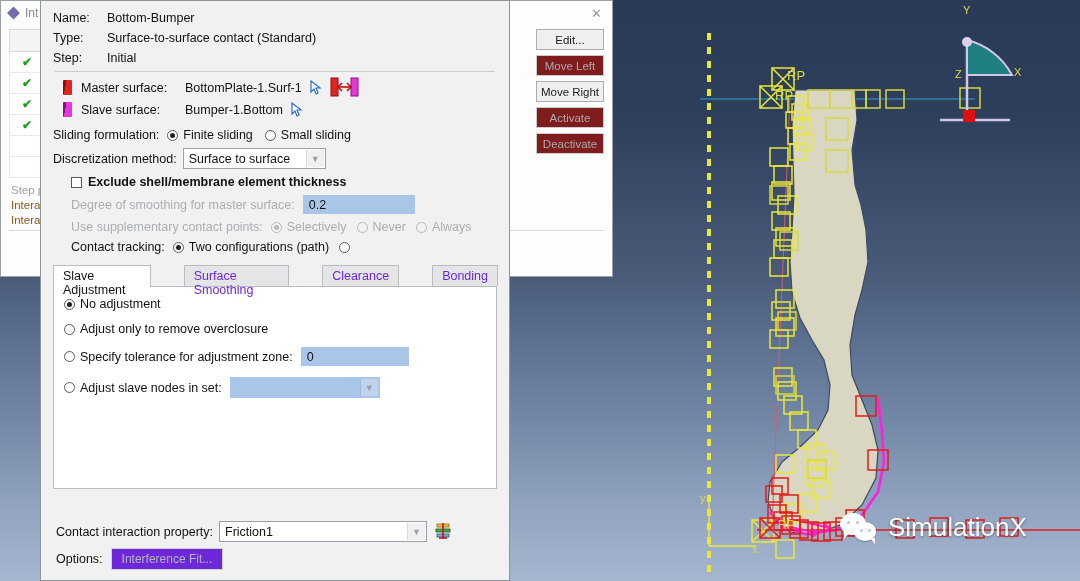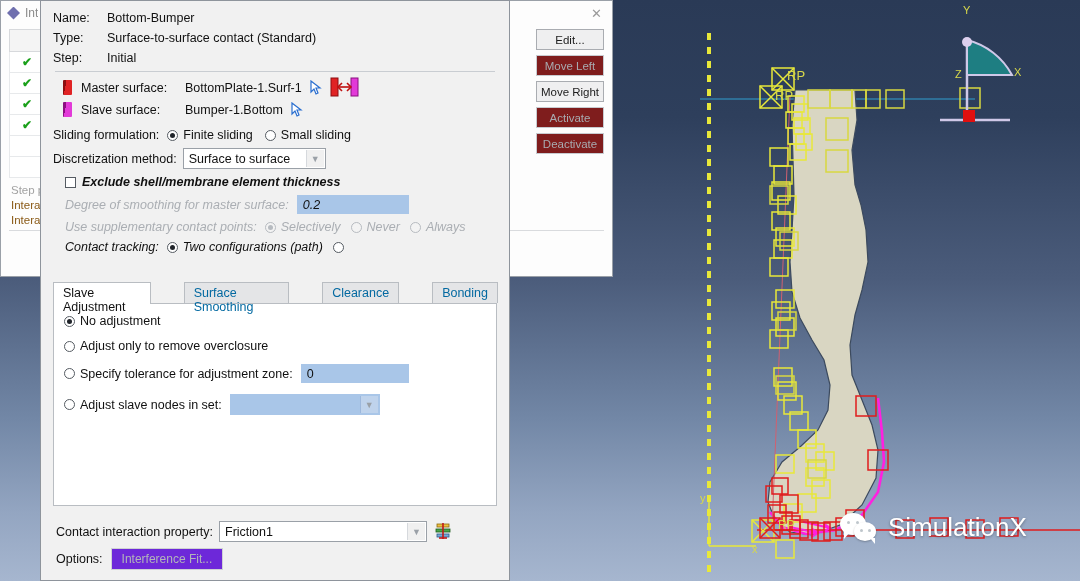--- a/index.html
+++ b/index.html
@@ -110,26 +110,26 @@
   }
   .sel .arrow{
     position:absolute;right:1px;top:1px;bottom:1px;width:17px;background:#f0f0f0;
     border-left:1px solid #d6d9dd;display:flex;align-items:center;justify-content:center;color:#9aa0a7;font-size:9px;
   }
   .txtin{
     height:19px;background:#a9c6e8;border:1px solid #a9c6e8;box-sizing:border-box;
     display:flex;align-items:center;padding:0 5px;font-size:12.5px;color:#111;
   }
   .dim{color:#aaaeb3;}
-  .indent{margin-left:12px;font-style:italic;}
+  .indent{margin-left:18px;}
   
-  .tabstrip{display:flex;margin:27px 12px 0 12px;border-bottom:1px solid #b9bdc2;height:22px;align-items:flex-end;gap:34px;}
+  .tabstrip{display:flex;margin:10px 12px 0 12px;border-bottom:1px solid #b9bdc2;height:22px;align-items:flex-end;gap:34px;}
   .tab{
     padding:3px 9px 3px 9px;font-size:12.5px;border:1px solid #b9bdc2;border-bottom:none;
-    background:#e4e5e7;color:#0369a1;margin-right:-1px;box-sizing:border-box;height:21px;
+    background:#e4e5e7;color:#6d28d9;margin-right:-1px;box-sizing:border-box;height:21px;
   }
   .tab.active{background:#fff;color:#111;height:22px;position:relative;top:1px;}
   .tabpanel{
     margin:0 12px;background:#fff;border:1px solid #b9bdc2;border-top:none;
     height:202px;padding:10px 12px 0 10px;box-sizing:border-box;
   }
   .tabpanel .row{margin-bottom:11px;}
   .bottomarea{position:absolute;left:0;right:0;bottom:0;padding:8px 12px 10px 15px;background:#f1f1f1;}
   .propicon{width:16px;height:17px;position:relative;margin-left:8px;flex:0 0 auto;}
   .optbtn{

